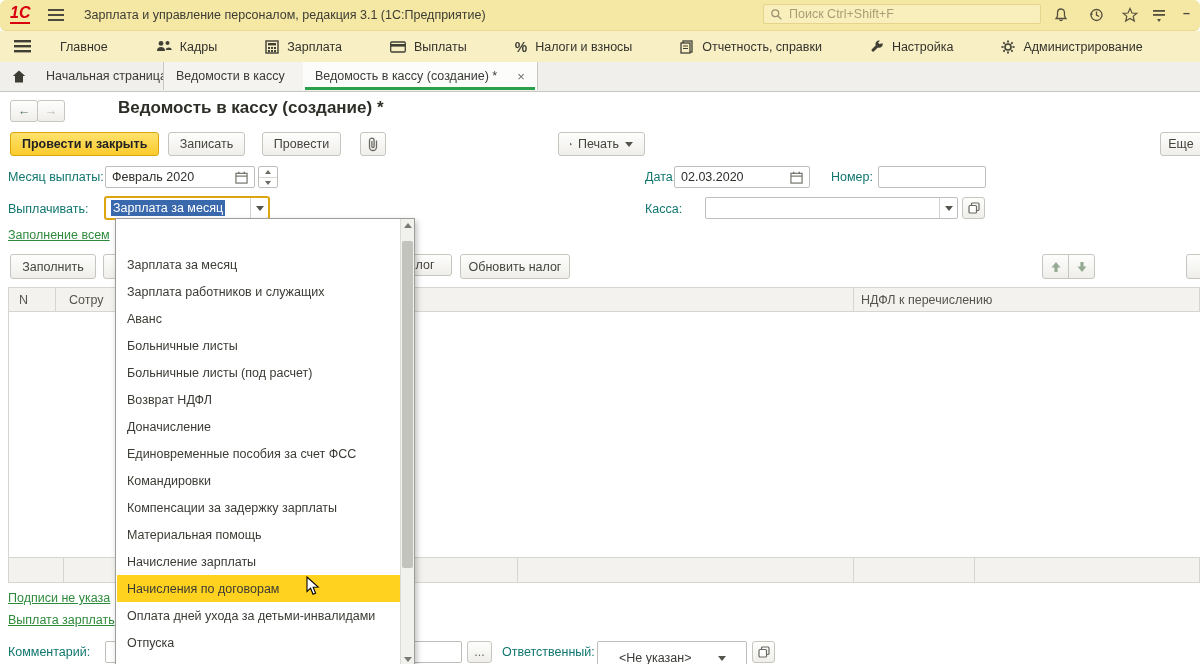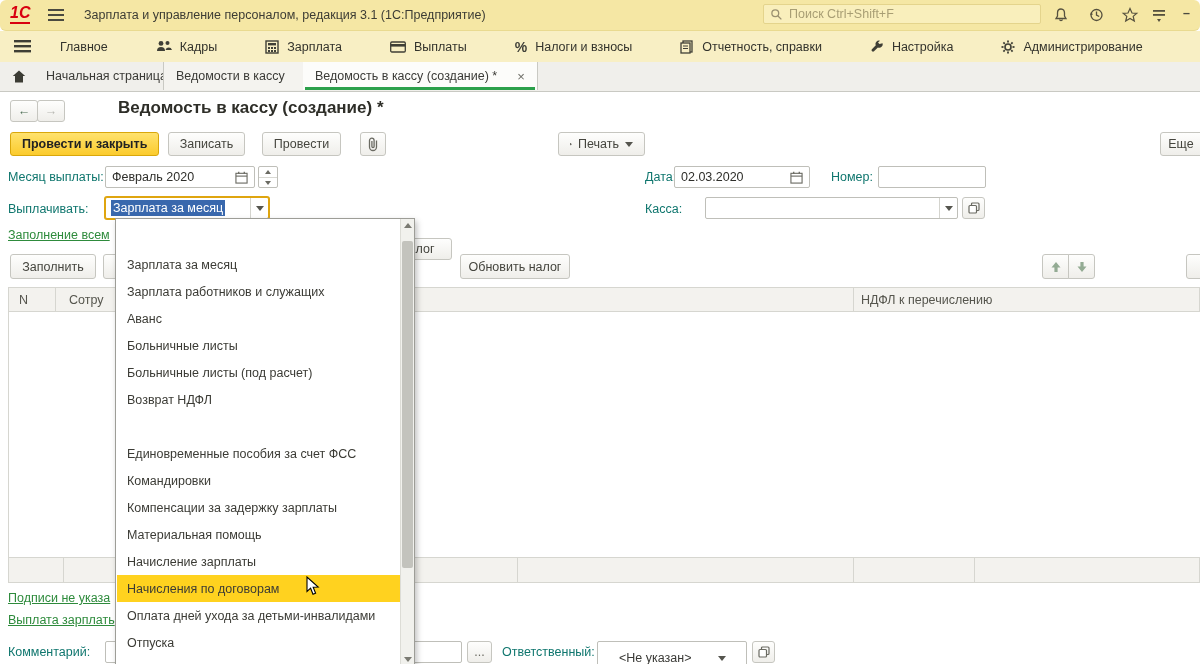--- a/index.html
+++ b/index.html
@@ -266,21 +266,21 @@
     <svg width="12" height="12" viewBox="0 0 12 12">
         <rect x="3.5" y="1" width="7.5" height="7.5" rx="1" fill="none" stroke="#6a6a62" stroke-width="1.2"></rect>
         <rect x="1" y="3.5" width="7.5" height="7.5" rx="1" fill="#fff" stroke="#6a6a62" stroke-width="1.2"></rect>
       </svg>
   </div>
 
   <div class="link" style="left:8px;top:228px">Заполнение всем</div>
 
   <div class="btn" style="left:10px;top:254px;width:86px;height:25px">Заполнить</div>
   <div class="btn" style="left:103px;top:254px;width:40px;height:25px"></div>
-  <div class="btn" style="left:398px;top:238px;width:54px;height:22px">лог</div>
+  <div class="btn" style="left:398px;top:254px;width:54px;height:22px">лог</div>
   <div class="btn" style="left:460px;top:254px;width:110px;height:25px">Обновить налог</div>
   <div class="btn" style="left:1042px;top:254px;width:27px;height:25px;padding:0;border-radius:3px 0 0 3px">
     <svg width="12" height="12" viewBox="0 0 12 12">
         <path d="M6 1 L10.5 6.5 H7.6 V11 H4.4 V6.5 H1.5 Z" fill="#93ab93"></path>
       </svg>
   </div>
   <div class="btn" style="left:1068px;top:254px;width:27px;height:25px;padding:0;border-radius:0 3px 3px 0">
     <svg width="12" height="12" viewBox="0 0 12 12">
         <path d="M6 11 L1.5 5.5 H4.4 V1 H7.6 V5.5 H10.5 Z" fill="#93ab93"></path>
       </svg>
@@ -324,20 +324,21 @@
       </svg>
   </div>
 
   <div class="dropdown">
     <div class="dd-item" style="top:32px">Зарплата за месяц</div>
     <div class="dd-item" style="top:59px">Зарплата работников и служащих</div>
     <div class="dd-item" style="top:86px">Аванс</div>
     <div class="dd-item" style="top:113px">Больничные листы</div>
     <div class="dd-item" style="top:140px">Больничные листы (под расчет)</div>
     <div class="dd-item" style="top:167px">Возврат НДФЛ</div>
+    <div class="dd-item" style="top:194px">Доначисление</div>
     <div class="dd-item" style="top:221px">Единовременные пособия за счет ФСС</div>
     <div class="dd-item" style="top:248px">Командировки</div>
     <div class="dd-item" style="top:275px">Компенсации за задержку зарплаты</div>
     <div class="dd-item" style="top:302px">Материальная помощь</div>
     <div class="dd-item" style="top:329px">Начисление зарплаты</div>
     <div class="dd-item hl" style="top:356px">Начисления по договорам</div>
     <div class="dd-item" style="top:383px">Оплата дней ухода за детьми-инвалидами</div>
     <div class="dd-item" style="top:410px">Отпуска</div>
     <div class="dd-item" style="top:437px">Отпуска (под расчет)</div>
     <div class="dd-scroll">

